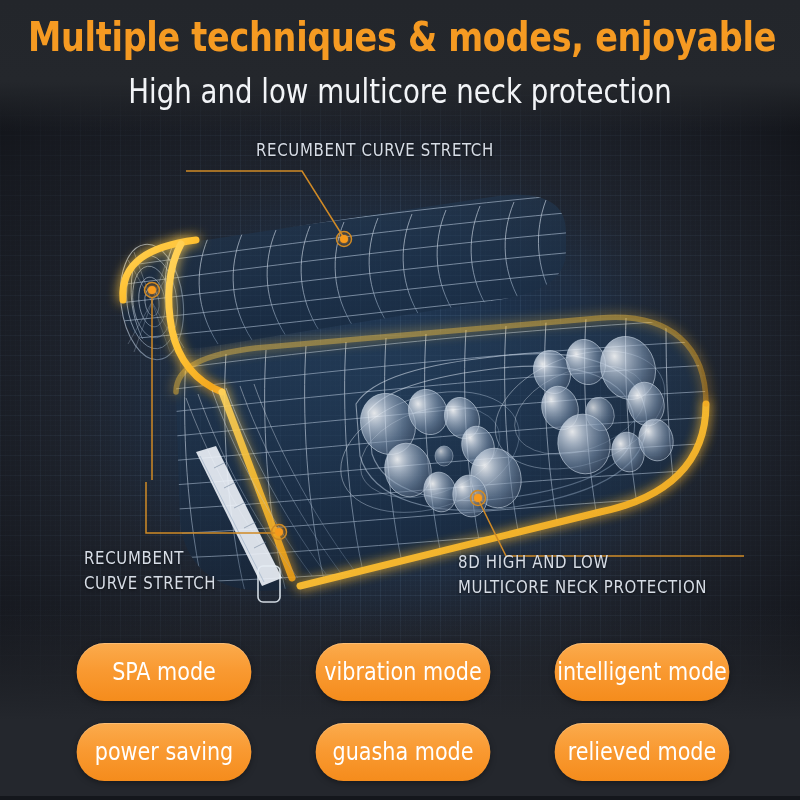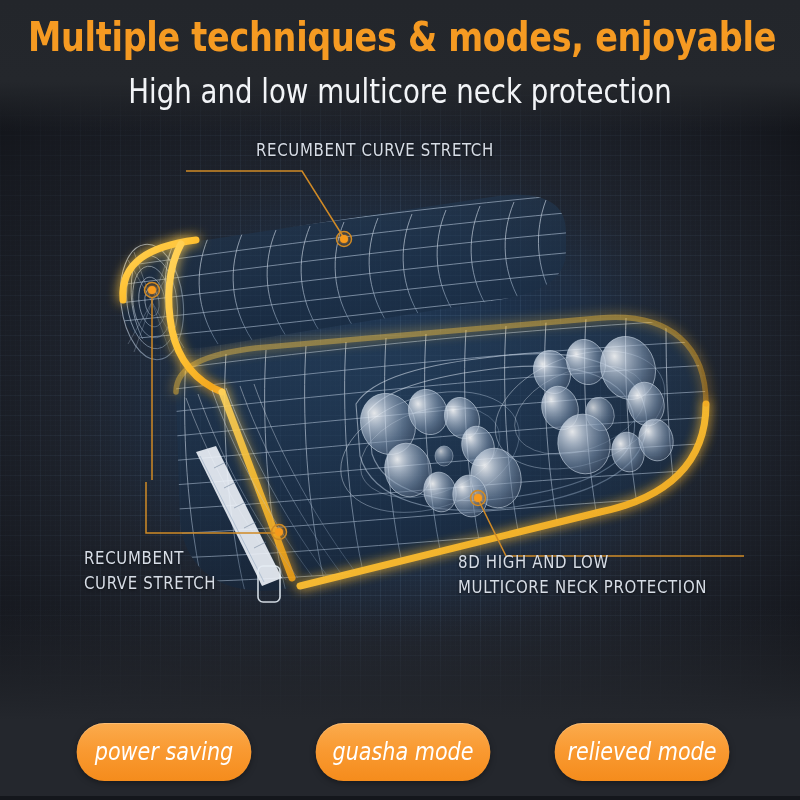--- a/index.html
+++ b/index.html
@@ -64,21 +64,21 @@
     transform:scaleX(.95);transform-origin:left center;line-height:1.42;
     text-shadow:0 1px 3px rgba(0,0,0,.55);white-space:nowrap;
   }
   #callout-top{left:256px;top:138px;}
   #callout-left{left:84px;top:546px;}
   #callout-right{left:458px;top:550px;}
 
   
   .pill-row{position:absolute;left:73px;width:660px;display:flex;gap:0;}
   #pill-row-1{top:643px;}
-  #pill-row-2{top:723px;font-style:italic;}
+  #pill-row-2{top:723px;}
   .pill{
     width:182px;height:58px;border-radius:29px;
     background:linear-gradient(180deg,#fbab4d 0%,#f99a32 46%,#f58c1c 100%);
     box-shadow:0 2px 6px rgba(0,0,0,.35), inset 0 1px 0 rgba(255,255,255,.22);
     display:flex;align-items:center;justify-content:center;
     color:#ffffff;font-size:24px;
     font-family:"Liberation Sans Narrow","DejaVu Sans Condensed","Liberation Sans",sans-serif;
     transform:scaleX(.96);
     margin-right:57px;white-space:nowrap;
   }
@@ -329,20 +329,25 @@
   <div class="callout" id="callout-left">
     <div>RECUMBENT</div>
     <div>CURVE STRETCH</div>
   </div>
 
   <div class="callout" id="callout-right">
     <div>8D HIGH AND LOW</div>
     <div>MULTICORE NECK PROTECTION</div>
   </div>
 
+  <div class="pill-row" id="pill-row-1">
+    <div class="pill">SPA mode</div>
+    <div class="pill">vibration mode</div>
+    <div class="pill">intelligent mode</div>
+  </div>
 
   <div class="pill-row" id="pill-row-2">
     <div class="pill">power saving</div>
     <div class="pill">guasha mode</div>
     <div class="pill">relieved mode</div>
   </div>
 
 </div>
 
 </body></html>

